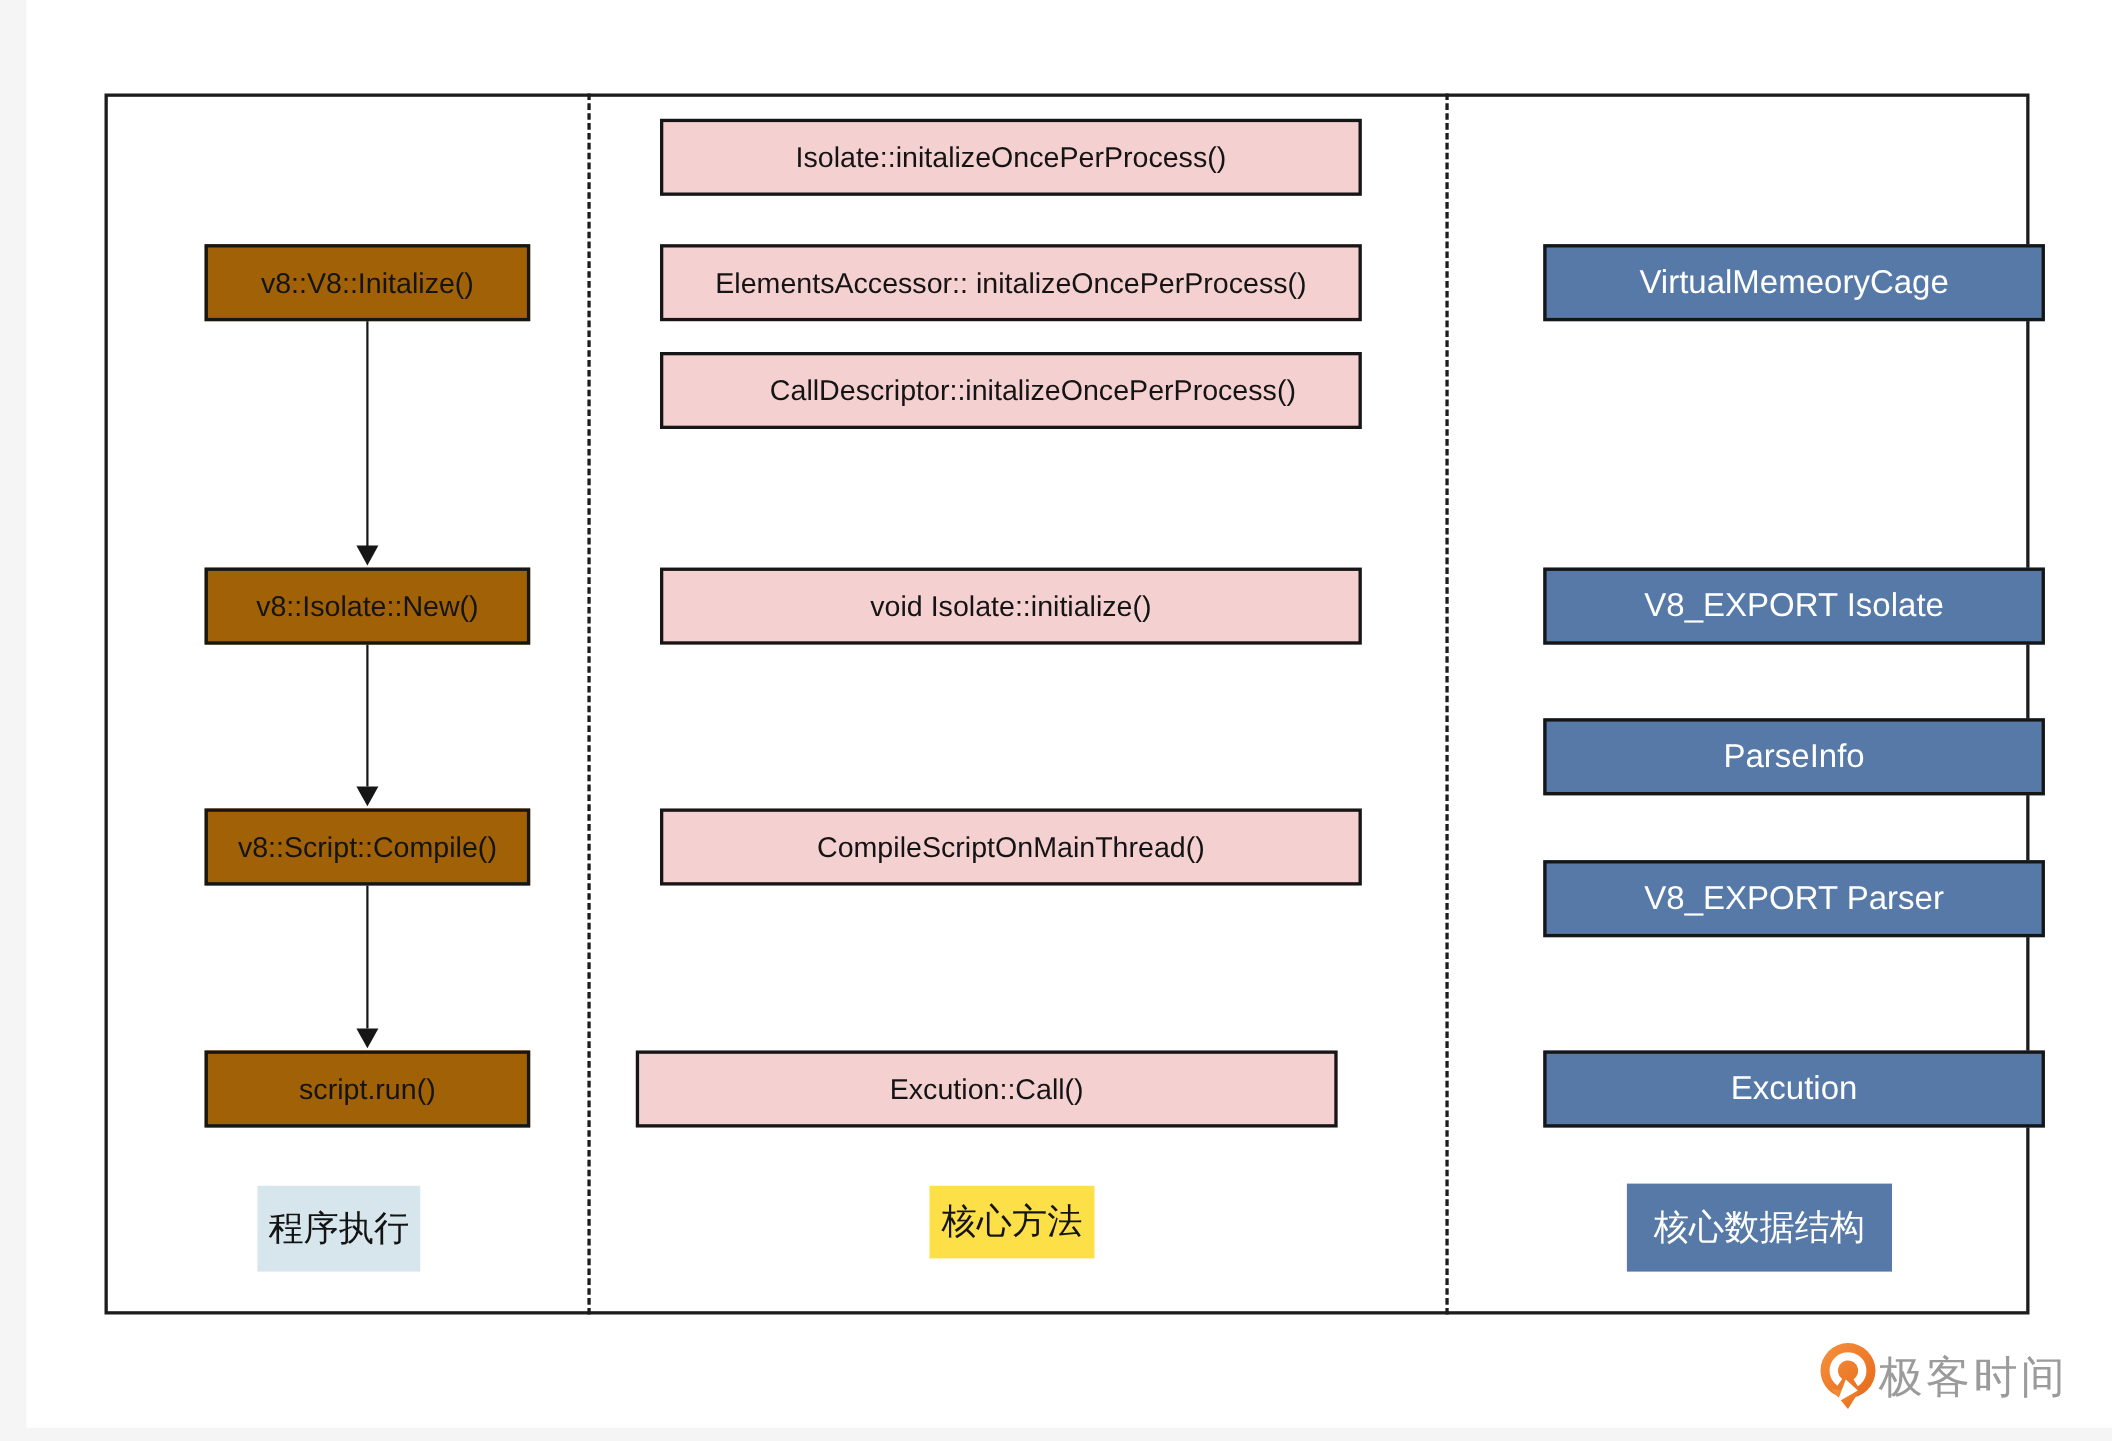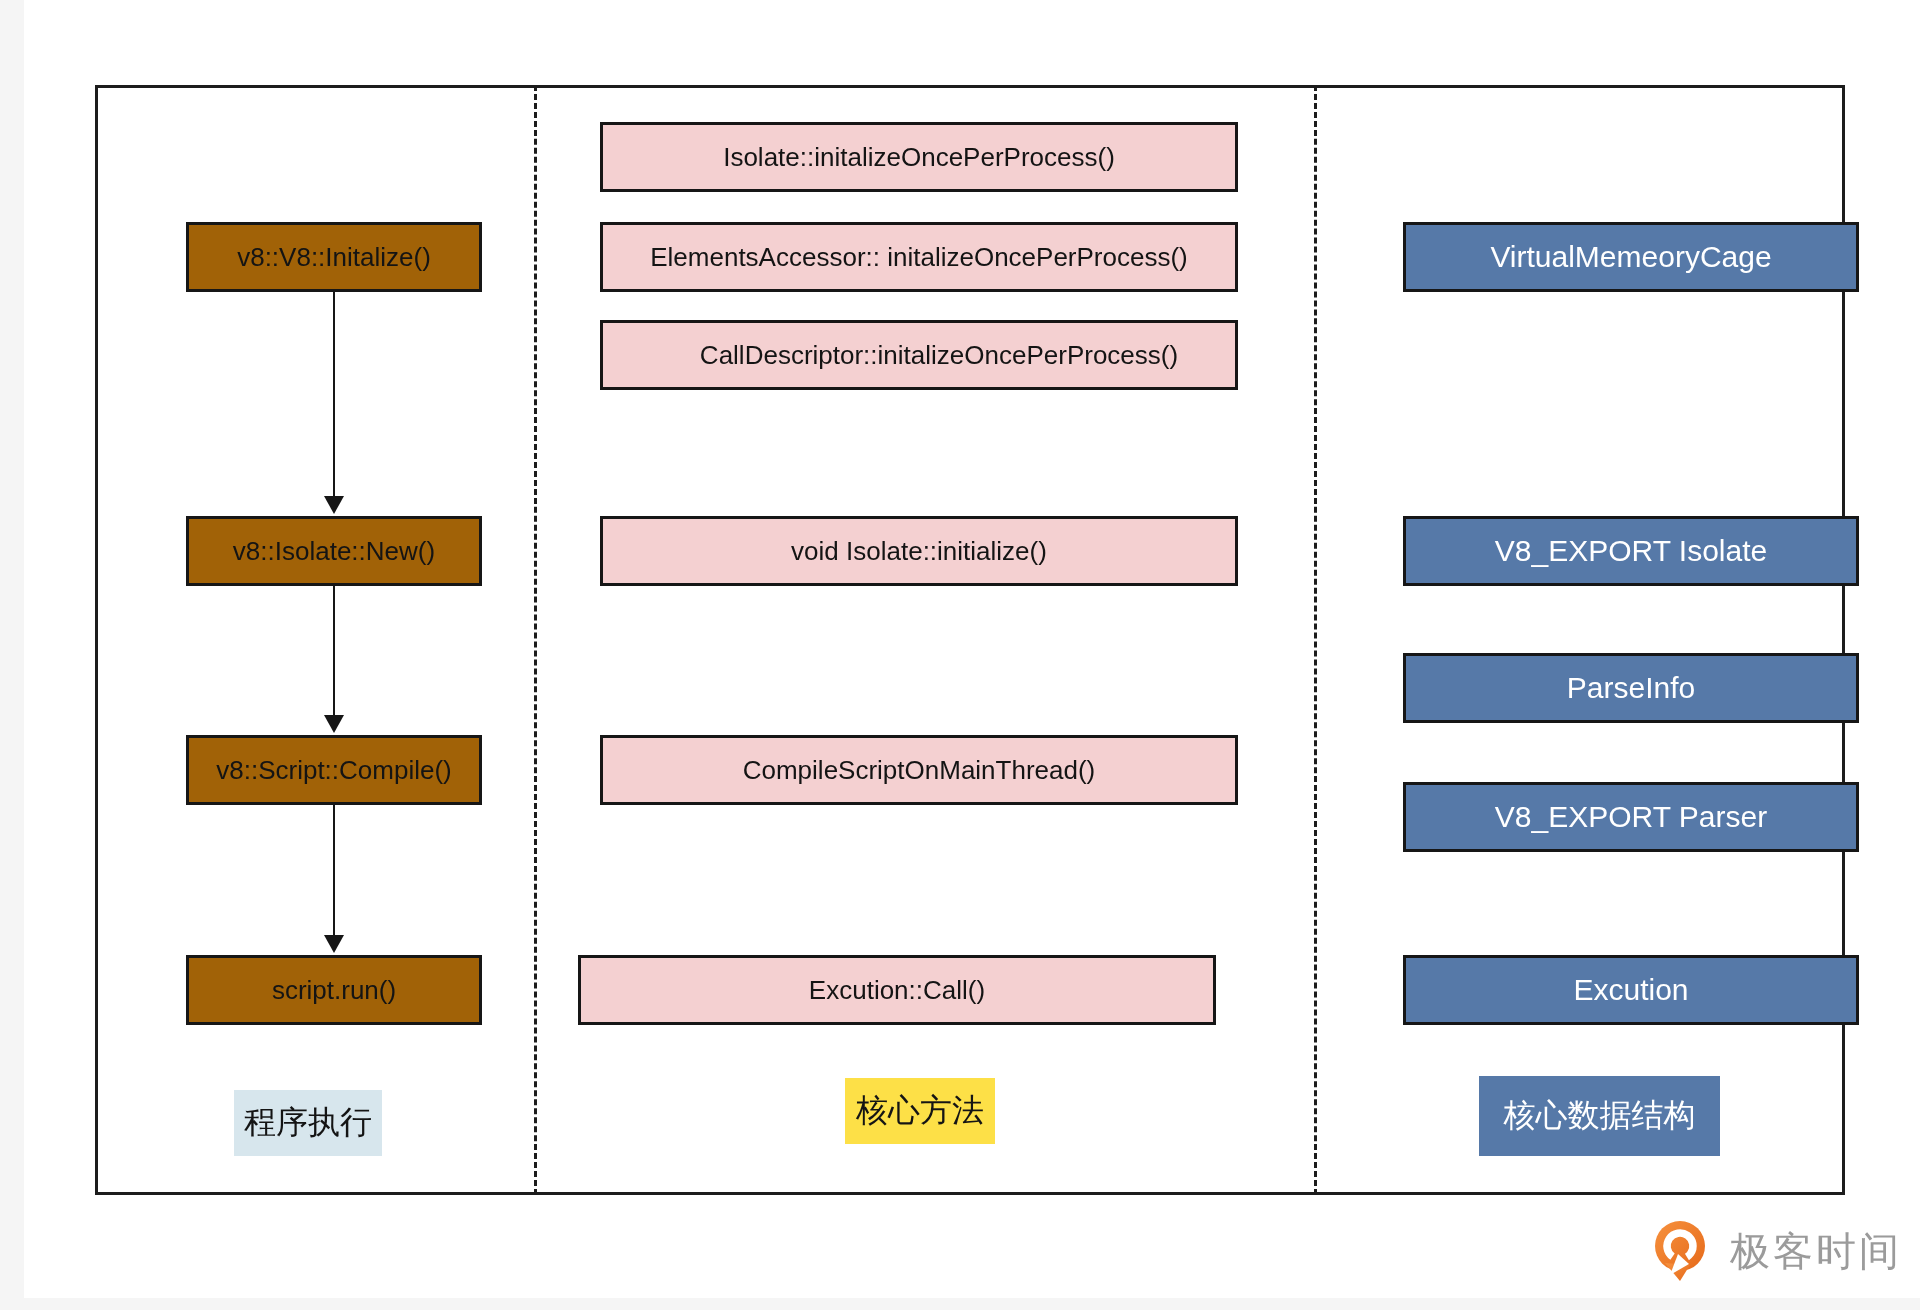--- a/index.html
+++ b/index.html
@@ -31,21 +31,21 @@
     font-size:32px;color:#141414;white-space:nowrap;
   }
   .flow-line{position:absolute;width:0;border-left:2px solid #161616;left:333px;}
   .arrow-head{
     position:absolute;width:0;height:0;left:324px;
     border-left:10px solid transparent;border-right:10px solid transparent;
     border-top:18px solid #161616;
   }
   .brand{
     position:absolute;left:1652px;top:1220px;
-    display:flex;align-items:center;gap:22px;
+    display:flex;align-items:center;gap:0;
   }
   .brand-text{font-size:40px;color:#9b9b9b;letter-spacing:3px;}
 </style>
 </head>
 <body>
 
 <div class="edge-strip" style="left:0;top:0;width:24px;height:1310px;"></div>
 <div class="edge-strip" style="left:0;top:1298px;width:1920px;height:12px;"></div>
 
 <div class="frame"></div>
@@ -58,34 +58,34 @@
 <div class="box blue-box" style="top:735px;">v8::Script::Compile()</div>
 <div class="box blue-box" style="top:955px;">script.run()</div>
 
 <div class="flow-line" style="top:292px;height:205px;"></div>
 <div class="arrow-head" style="top:496px;"></div>
 <div class="flow-line" style="top:586px;height:129px;"></div>
 <div class="arrow-head" style="top:715px;"></div>
 <div class="flow-line" style="top:805px;height:130px;"></div>
 <div class="arrow-head" style="top:935px;"></div>
 
-<div class="box pink-box" style="top:122px;">Isolate::initalizeOncePerProcess()</div>
+<div class="box pink-box" style="top:108px;">Isolate::initalizeOncePerProcess()</div>
 <div class="box pink-box" style="top:222px;">ElementsAccessor:: initalizeOncePerProcess()</div>
 <div class="box pink-box" style="top:320px;padding-left:40px;">CallDescriptor::initalizeOncePerProcess()</div>
 <div class="box pink-box" style="top:516px;">void Isolate::initialize()</div>
 <div class="box pink-box" style="top:735px;">CompileScriptOnMainThread()</div>
 <div class="box pink-box" style="top:955px;left:578px;">Excution::Call()</div>
 
 <div class="box navy-box" style="top:222px;">VirtualMemeoryCage</div>
 <div class="box navy-box" style="top:516px;">V8_EXPORT Isolate</div>
 <div class="box navy-box" style="top:653px;">ParseInfo</div>
 <div class="box navy-box" style="top:782px;">V8_EXPORT Parser</div>
 <div class="box navy-box" style="top:955px;">Excution</div>
 
-<div class="caption" style="left:234px;top:1078px;width:148px;height:66px;background:#d7e6ed;margin-top:12px;">程序执行</div>
+<div class="caption" style="left:234px;top:1078px;width:148px;height:78px;background:#d7e6ed;">程序执行</div>
 <div class="caption" style="left:845px;top:1078px;width:150px;height:66px;background:#fde047;">核心方法</div>
 <div class="caption" style="left:1479px;top:1076px;width:241px;height:80px;background:#5679a8;color:#ffffff;">核心数据结构</div>
 
 <div class="brand">
   <span style="display:inline-block;line-height:0;">
     <svg width="56" height="62" viewBox="0 0 56 62" xmlns="http://www.w3.org/2000/svg">
       <defs>
         <linearGradient id="og" x1="0" y1="0" x2="1" y2="1">
           <stop offset="0" stop-color="#f6913e"></stop>
           <stop offset="1" stop-color="#e66a1a"></stop>

